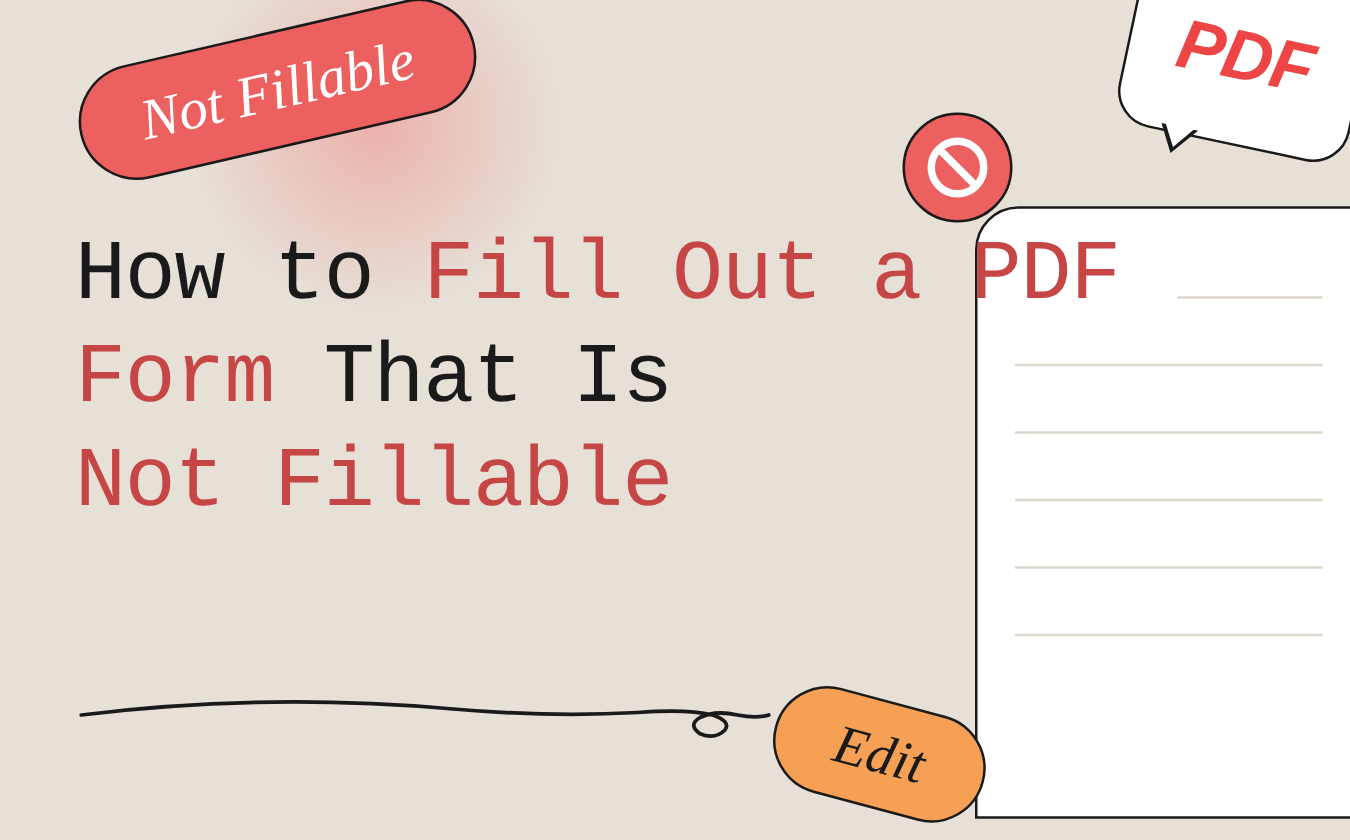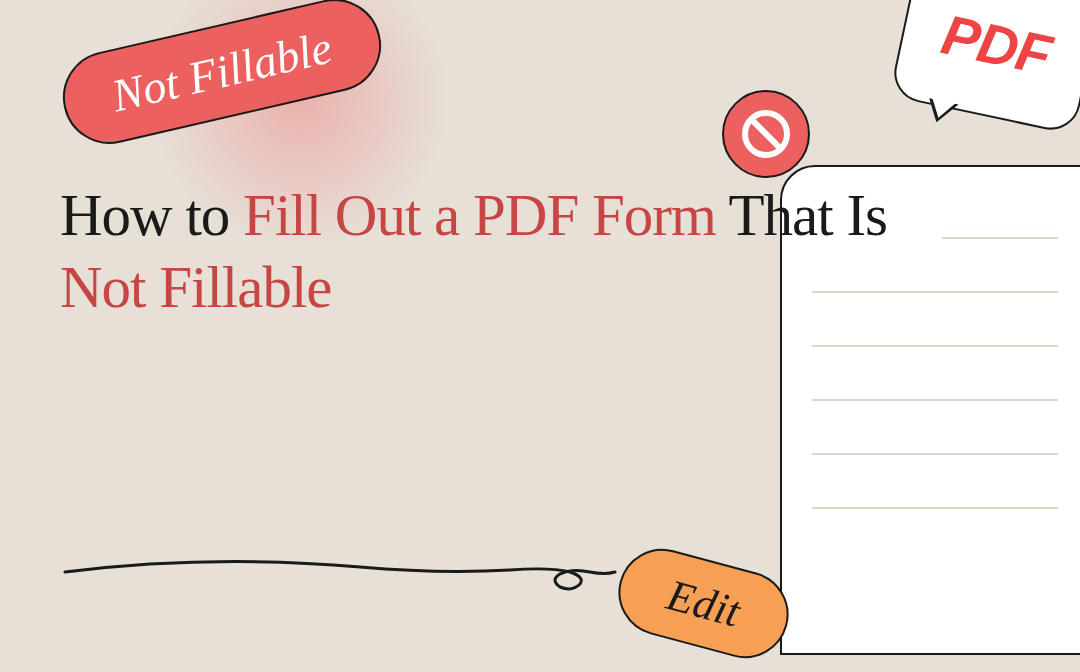--- a/index.html
+++ b/index.html
@@ -136,24 +136,24 @@
     }
     
     .paper-line:first-child {
       margin-left: 130px;
     }
     
     .main-heading {
       position: absolute;
       top: 180px;
       left: 60px;
-      font-size: 59px;
+      font-size: 68px;
       font-weight: 400;
       line-height: 1.22;
-      font-family: Liberation Serif, serif;
+      font-family: Liberation Mono, monospace;
       letter-spacing: -1px;
     }
     
     .text-black {
       color: #1a1a1a;
     }
     
     .text-red {
       color: #c64545;
     }

